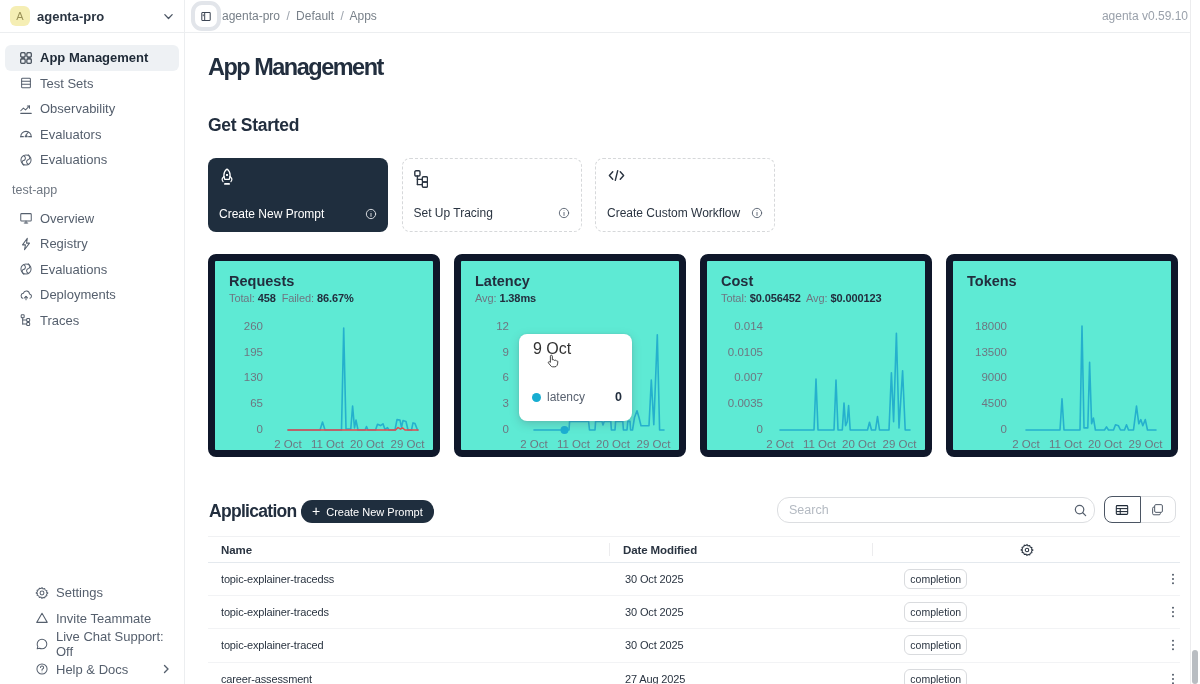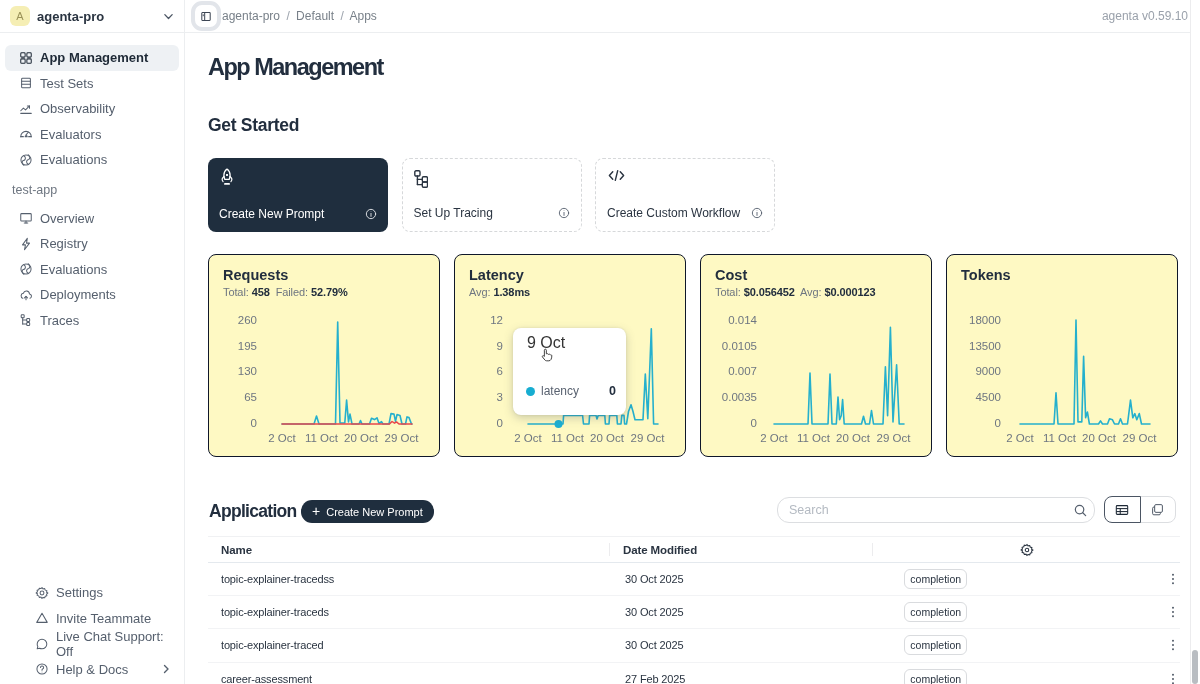--- a/index.html
+++ b/index.html
@@ -37,21 +37,21 @@
 
 .gs-row { position:absolute; left:23px; top:125px; height:74px; }
 .gcard { position:absolute; top:0; height:74px; border-radius:8px; padding:9px 11px; }
 .gcard .glabel { position:absolute; left:11px; bottom:11px; right:11px; display:flex; align-items:center; font-size:12px; letter-spacing:0; white-space:nowrap; }
 .gc1 { left:0; width:180px; background:#1f2e3e; color:#fff; }
 .gc2 { left:193.5px; width:180px; border:1px dashed #d6d8da; }
 .gc3 { left:387px; width:180px; border:1px dashed #d6d8da; }
 .glabel svg { margin-left:auto; }
 
 .stats { position:absolute; left:23px; top:221px; display:flex; gap:14px; }
-.scard { position:relative; width:232px; height:203px; border:1px solid #0f172a; border-radius:8px; background:#fef9c3; }
+.scard { position:relative; width:232px; height:203px; border:7px solid #0f172a; border-radius:8px; background:#5eead4; }
 .sct { font-size:14.5px; font-weight:700; color:#222e3e; padding:12px 14px 0; }
 .scs { font-size:11px; letter-spacing:-0.1px; color:#6e7681; padding:3px 14px 0; }
 .scs b { color:#222e3e; font-weight:700;margin-top:48px; }
 .chart { position:absolute; left:0; top:0; }
 .tooltip { position:absolute; left:58px; top:73px; width:113px; height:87px; background:#fff; border-radius:8px;
   box-shadow:0 3px 10px rgba(80,90,100,.28), 0 0 2px rgba(80,90,100,.15); z-index:3; }
 .tt-date { font-size:16px; font-weight:500; color:#333; margin:6px 0 0 14px; }
 .tt-cursor { position:absolute; left:25px; top:19px; }
 .tt-row { position:absolute; left:13px; right:10px; top:56px; display:flex; align-items:center; }
 .tt-dot { width:9px; height:9px; border-radius:50%; background:#17add1; margin-right:6px; }
@@ -276,21 +276,21 @@
             <circle cx="8" cy="8" r="6.2"></circle>
             <line x1="8" y1="7.2" x2="8" y2="11.2"></line>
             <circle cx="8" cy="4.9" r="0.5" fill="#555f6d" stroke="none"></circle>
           </svg>
         </div></div>
   </div>
 
   <div class="stats">
     <div class="scard">
   <div class="sct">Requests</div>
-  <div class="scs"><span>Total: <b>458</b></span>&nbsp; <span>Failed: <b>52.79%</b></span></div>
+  <div class="scs"><span>Total: <b>458</b></span>&nbsp; <span>Failed: <b>86.67%</b></span></div>
   <svg class="chart" width="232" height="203" viewBox="0 0 232 203" font-family="Liberation Sans, sans-serif">
           <text x="48" y="69" text-anchor="end" font-size="11.5" fill="#6e7681">260</text>
           <text x="48" y="95" text-anchor="end" font-size="11.5" fill="#6e7681">195</text>
           <text x="48" y="120" text-anchor="end" font-size="11.5" fill="#6e7681">130</text>
           <text x="48" y="146" text-anchor="end" font-size="11.5" fill="#6e7681">65</text>
           <text x="48" y="172" text-anchor="end" font-size="11.5" fill="#6e7681">0</text>
           <text x="73" y="187" text-anchor="middle" font-size="11.5" fill="#6e7681">2 Oct</text>
           <text x="112.5" y="187" text-anchor="middle" font-size="11.5" fill="#6e7681">11 Oct</text>
           <text x="152" y="187" text-anchor="middle" font-size="11.5" fill="#6e7681">20 Oct</text>
           <text x="192.5" y="187" text-anchor="middle" font-size="11.5" fill="#6e7681">29 Oct</text>
@@ -435,21 +435,21 @@
   <div class="c-act">
           <svg width="14" height="14" viewBox="0 0 16 16" fill="#4b5563">
             <circle cx="8" cy="3.2" r="1.1"></circle>
             <circle cx="8" cy="8" r="1.1"></circle>
             <circle cx="8" cy="12.8" r="1.1"></circle>
           </svg>
         </div>
 </div>
       <div class="trow">
   <div class="c-name">career-assessment</div>
-        <div class="c-date">27 Feb 2025</div>
+        <div class="c-date">27 Aug 2025</div>
   <div class="c-type"><span class="pill">completion</span></div>
   <div class="c-act">
           <svg width="14" height="14" viewBox="0 0 16 16" fill="#4b5563">
             <circle cx="8" cy="3.2" r="1.1"></circle>
             <circle cx="8" cy="8" r="1.1"></circle>
             <circle cx="8" cy="12.8" r="1.1"></circle>
           </svg>
         </div>
 </div>
   </div>

